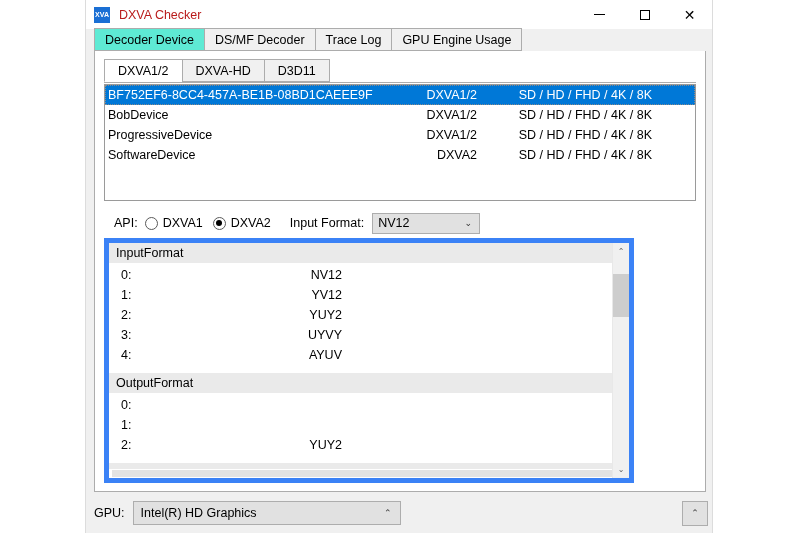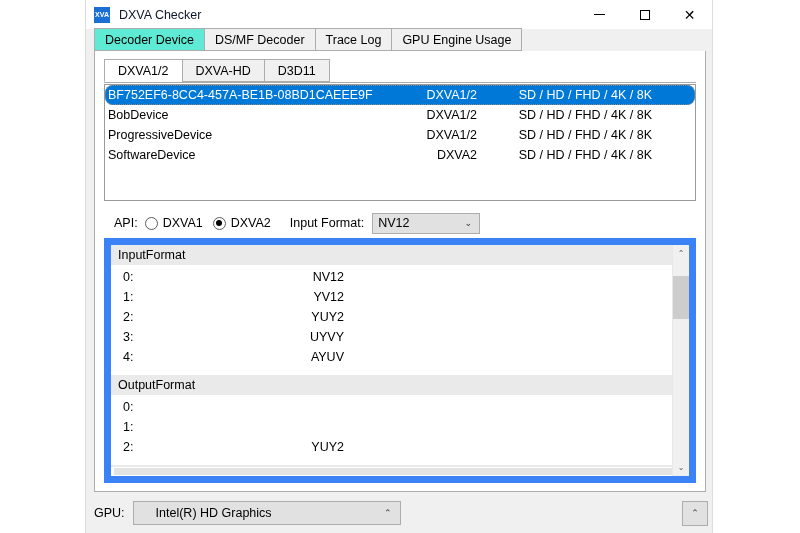--- a/index.html
+++ b/index.html
@@ -35,21 +35,21 @@
     font-weight: bold;
     letter-spacing: 0px;
     display: flex;
     align-items: center;
     justify-content: center;
     font-family: "Liberation Sans", sans-serif;
   }
   .app-title {
     margin-left: 9px;
     font-size: 12.5px;
-    color: #0f172a;
+    color: #b91c1c;
   }
   .win-btns {
     position: absolute;
     right: 0; top: 0;
     display: flex;
     height: 29px;
   }
   .win-btn {
     width: 45px; height: 29px;
     display: flex; align-items: center; justify-content: center;
@@ -147,21 +147,20 @@
     font-size: 12.5px;
     color: #000;
     padding-left: 3px;
     box-sizing: border-box;
   }
   .devrow.selected {
     background: #0078d7;
     color: #ffffff;
     outline: 1px dotted #8a8a8a;
     outline-offset: -1px;
-    border-radius: 8px;
   }
   .dev-name { width: 283px; }
   .dev-api  { width: 86px; text-align: right; }
   .dev-res  { width: 175px; text-align: right; }
 
   
   .apirow {
     position: absolute;
     left: 19px; top: 160px;
     width: 592px; height: 24px;
@@ -207,23 +206,23 @@
     position: absolute; right: 7px; top: 0; bottom: 0;
     display: flex; align-items: center;
     font-size: 9px; color: #333;
     font-family: "DejaVu Sans", sans-serif;
   }
 
   
   .scrollpanel {
     position: absolute;
     left: 9px; top: 187px;
-    width: 592px; height: 245px;
-    background: #ffffff;
-    border: 7px solid #3b82f6;
+    width: 530px; height: 245px;
+    background: #ffffff;
+    border: 5px solid #3b82f6;
     box-sizing: border-box;
     overflow: hidden;
   }
   .panel-content {
     position: absolute;
     left: 0; top: 0;
     width: 574px;
     height: 100%;
     overflow: hidden;
   }
@@ -298,21 +297,21 @@
   .gpu-label {
     margin-left: 8px; margin-right: 8px;
     font-size: 12.5px;
   }
   .gpu-combo {
     width: 268px; height: 24px;
     background: #e1e1e1;
     border: 1px solid #adadad;
     box-sizing: border-box;
     display: flex; align-items: center;
-    padding-left: 22px;
+    padding-left: 7px;
     font-size: 12.5px;
     position: relative;
   }
   .gpu-combo .chev {
     position: absolute; right: 8px; top: 0; bottom: 0;
     display: flex; align-items: center;
     font-size: 9px; color: #333;
     font-family: "DejaVu Sans", sans-serif;
   }
   .close-btn {

